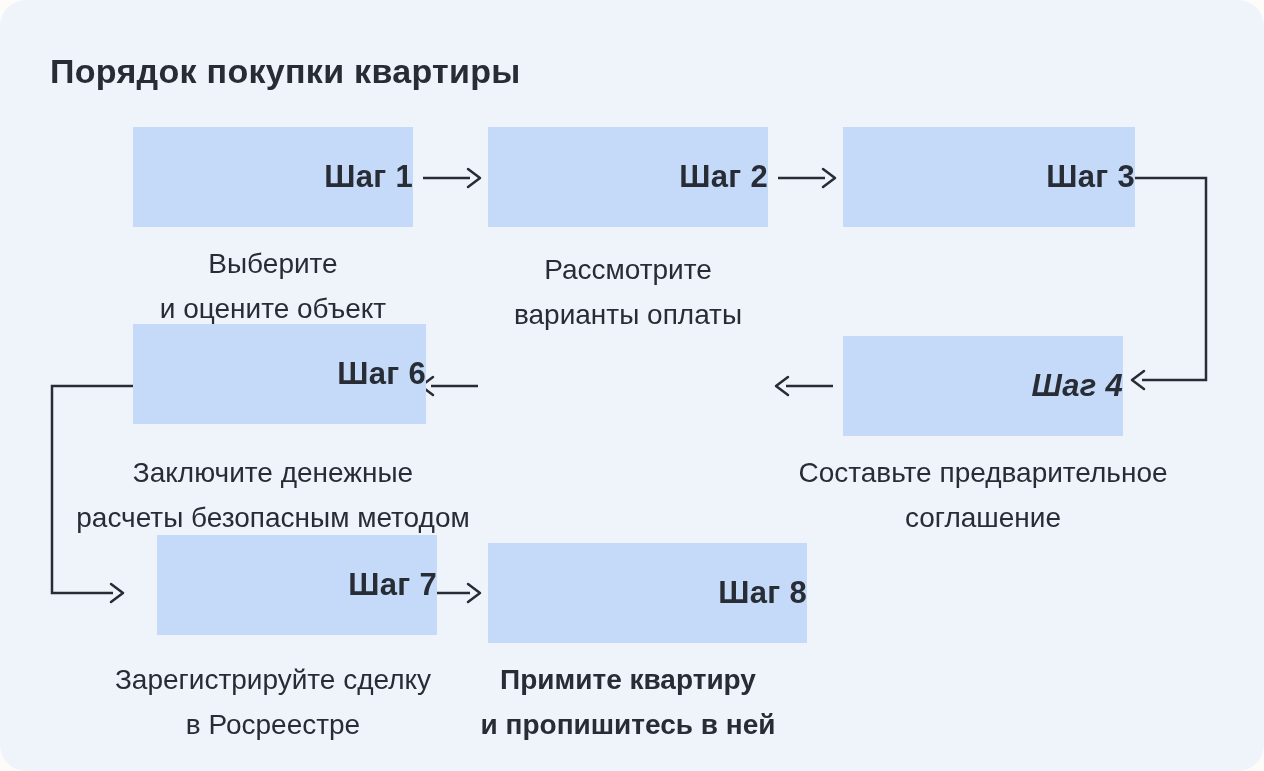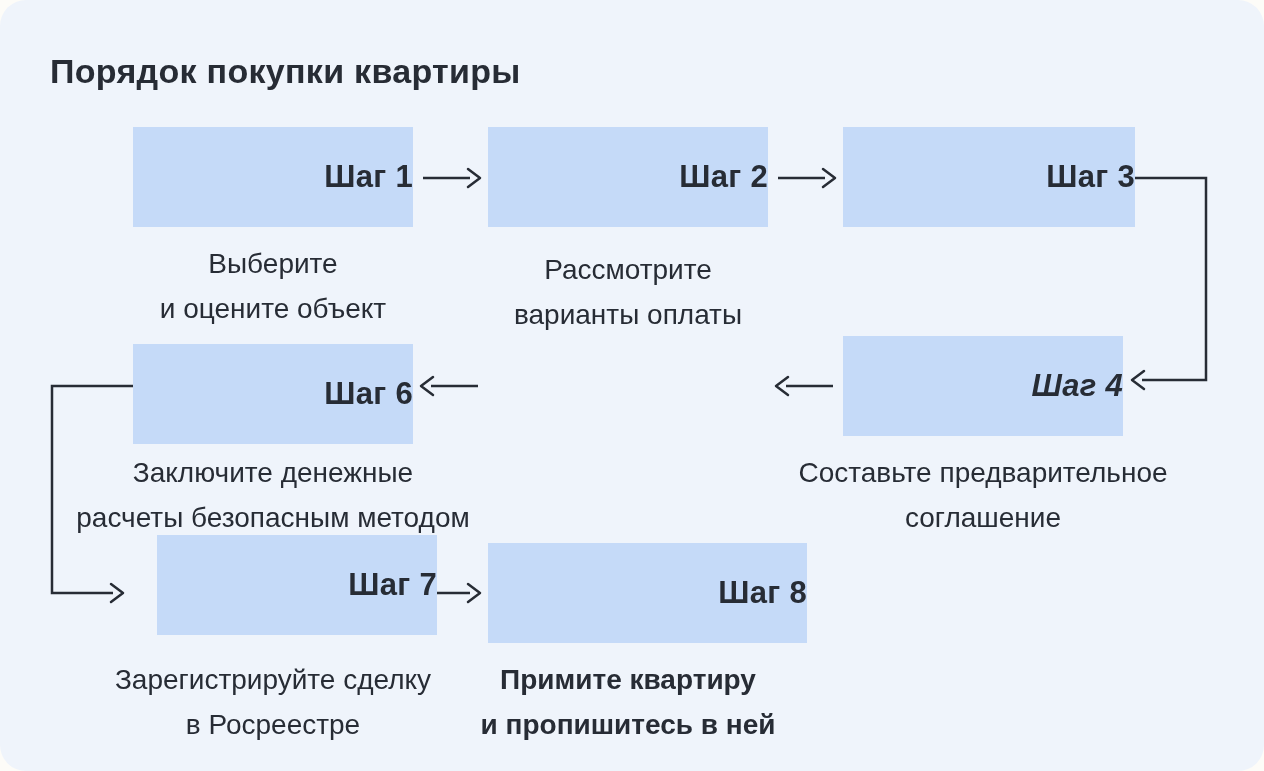--- a/index.html
+++ b/index.html
@@ -60,21 +60,21 @@
     line-height: 45px;
     color: var(--text, #272c35);
     white-space: pre-line;
   }
   
   .b1 { left: 133px; top: 127px; }
   .b2 { left: 488px; top: 127px; }
   .b3 { left: 843px; top: 127px; padding-left: 12px; }
   .b4 { left: 843px; top: 336px; font-style: italic; }
   .b5 { left: 488px; top: 336px; }
-  .b6 { left: 133px; top: 344px; }
+  .b6 { left: 133px; top: 324px; padding-left: 13px; }
   .b7 { left: 133px; top: 535px; margin-left: 24px; }
   .b8 { left: 488px; top: 543px; padding-left: 39px; }
   
   .c1 { left: 63px;  top: 241px; }
   .c2 { left: 418px; top: 241px; margin-top: 6px; }
   .c3 { left: 773px; top: 241px; }
   .c4 { left: 773px; top: 450px; }
   .c5 { left: 418px; top: 450px; }
   .c6 { left: 63px;  top: 450px; }
   .c7 { left: 63px;  top: 657px; }

